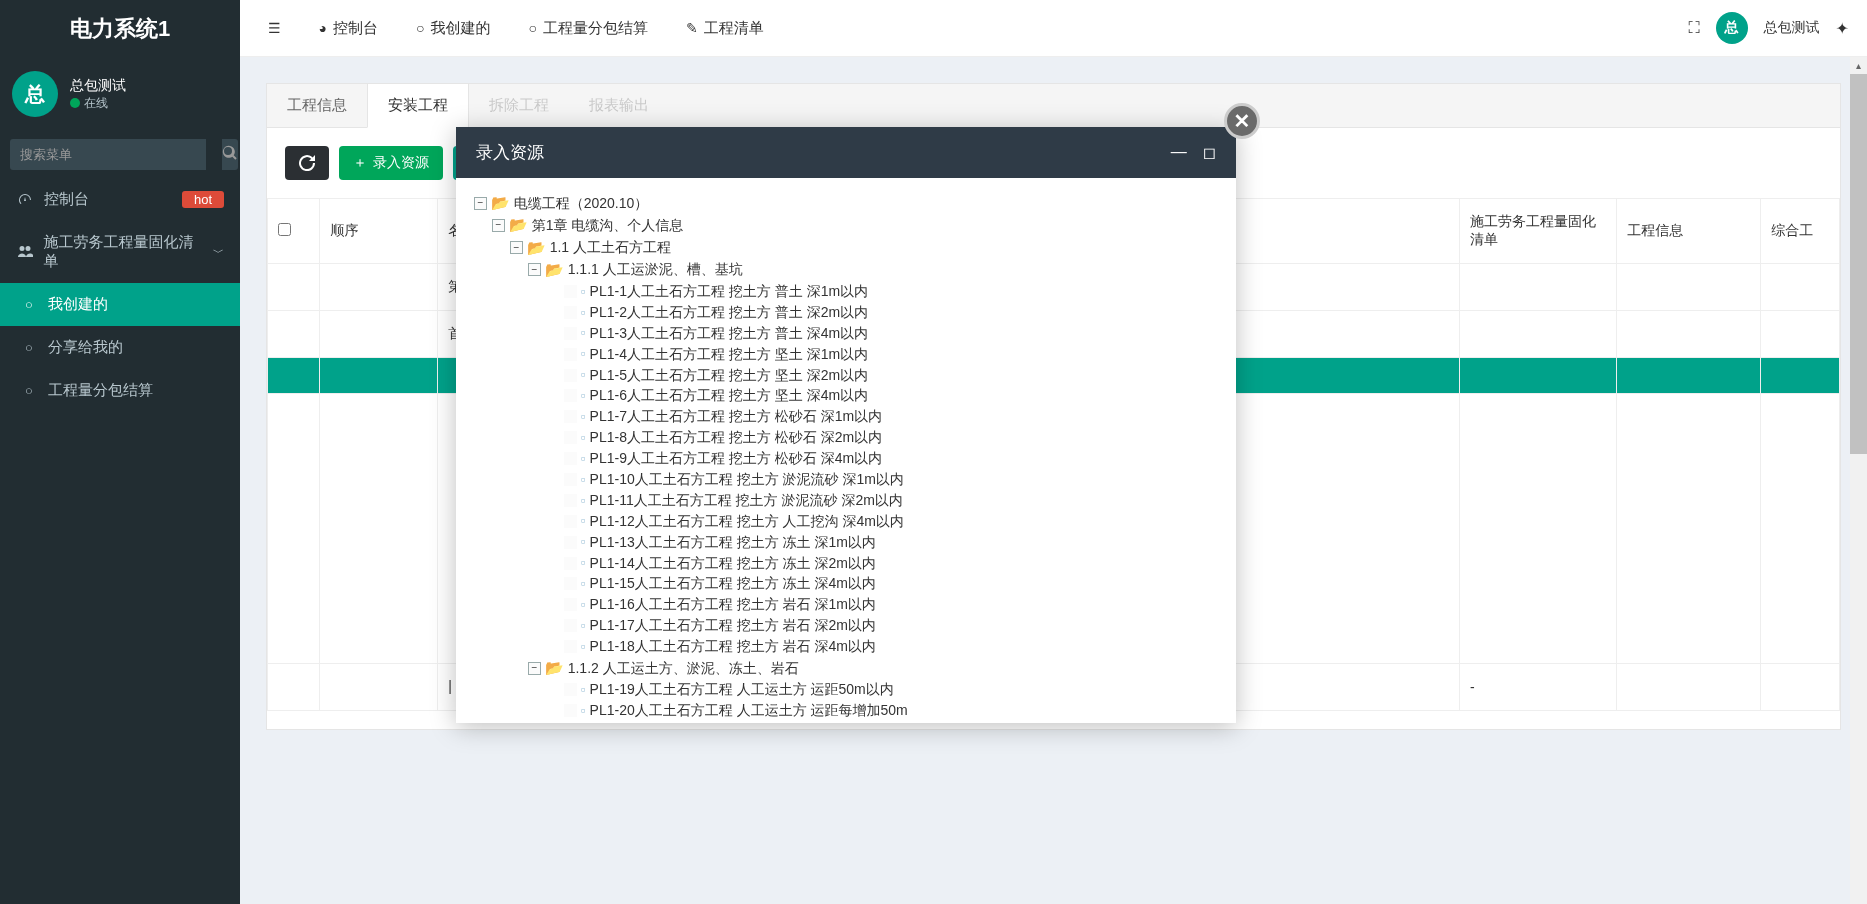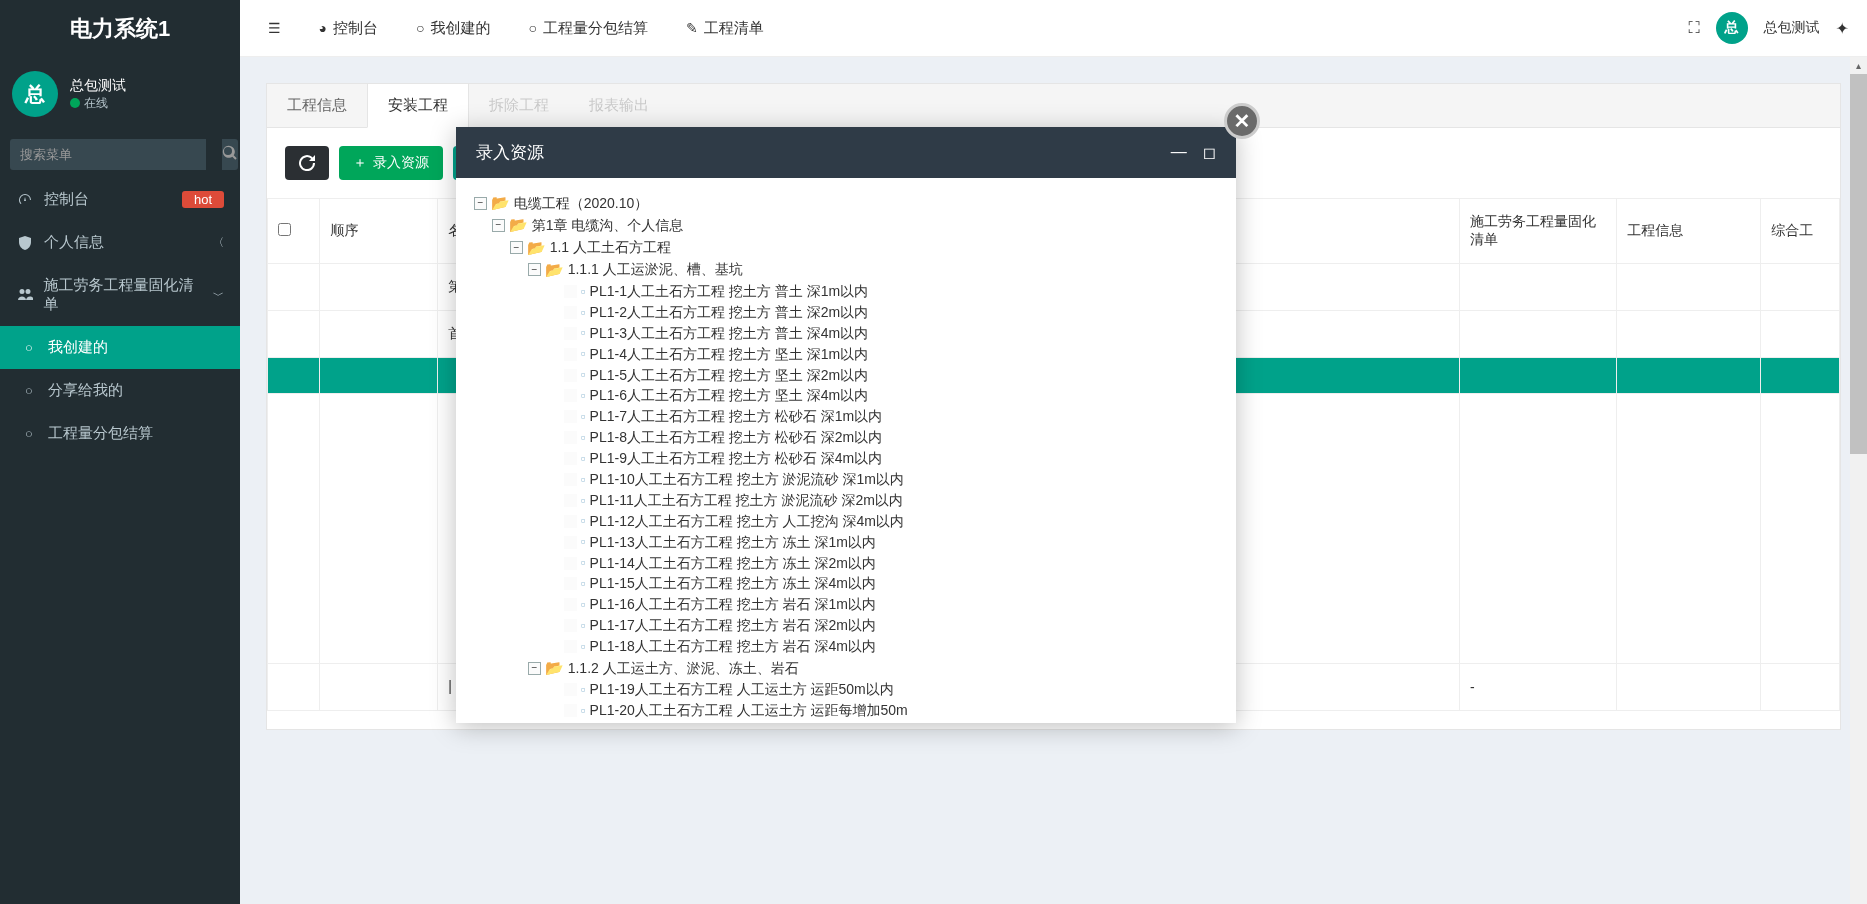--- a/index.html
+++ b/index.html
@@ -99,29 +99,20 @@
     </div>
     <nav class="nav">
       <div class="nav-item">
         <span class="nav-icon">
             <svg class="ico" viewBox="0 0 16 16">
               <path d="M8 2a6 6 0 0 0-6 6c0 1.6.6 3 1.7 4.1l.7-.7A5 5 0 1 1 13 8h1A6 6 0 0 0 8 2zm0 3l-1 4h2l-1-4z"></path>
             </svg>
           </span>
         <span>控制台</span>
         <span class="nav-badge">hot</span>
-      </div>
-      <div class="nav-item">
-        <span class="nav-icon">
-            <svg class="ico" viewBox="0 0 16 16">
-              <path d="M8 1L2 3v4c0 4 2.5 7 6 8 3.5-1 6-4 6-8V3L8 1z"></path>
-            </svg>
-          </span>
-        <span>个人信息</span>
-        <span class="chevron">〈</span>
       </div>
       <div class="nav-item">
         <span class="nav-icon">
             <svg class="ico" viewBox="0 0 16 16">
               <path d="M5 7a2.5 2.5 0 1 0 0-5 2.5 2.5 0 0 0 0 5zm6 0a2.5 2.5 0 1 0 0-5 2.5 2.5 0 0 0 0 5zM1 13c0-2 2-3.5 4-3.5S9 11 9 13H1zm8 0c.3-1.9 1.7-3.5 4-3.5 2 0 4 1.5 4 3.5H9z"></path>
             </svg>
           </span>
         <span>施工劳务工程量固化清单</span>
         <span class="chevron">﹀</span>
       </div>

